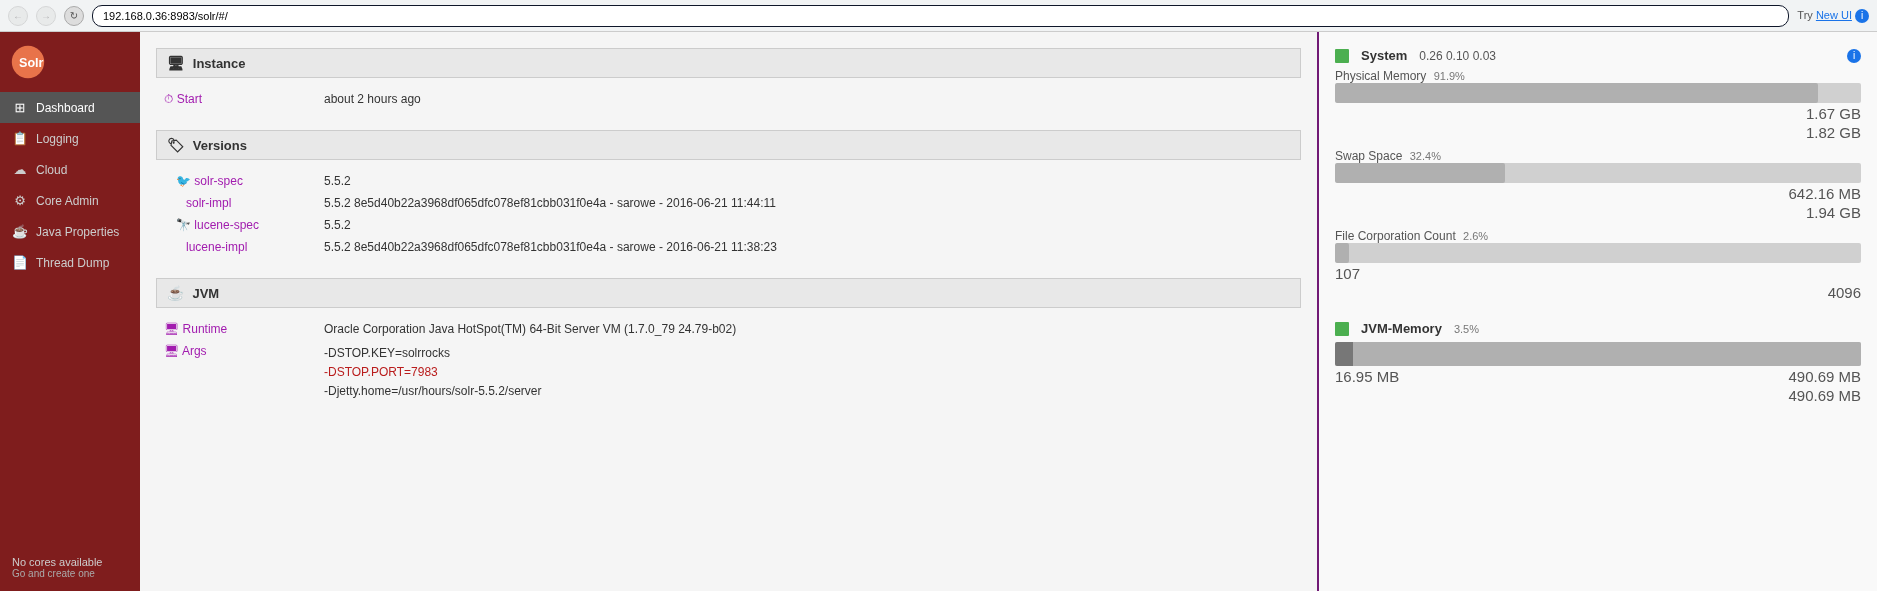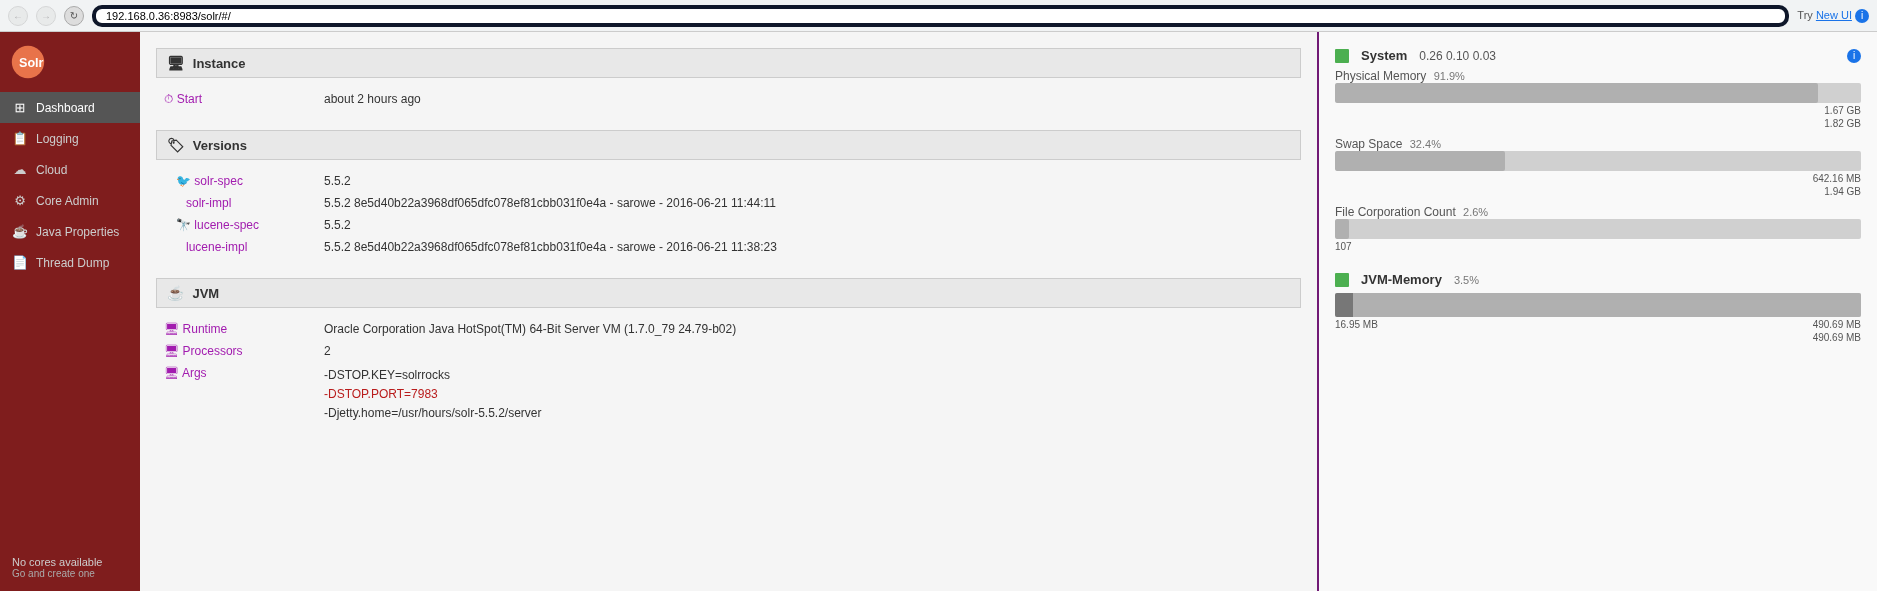--- a/index.html
+++ b/index.html
@@ -10,21 +10,21 @@
       display: flex; align-items: center; background: #f1f3f4; border-bottom: 1px solid #ccc;
       padding: 4px 8px; height: 32px; gap: 8px;
     }
     .browser-nav-btn {
       width: 20px; height: 20px; border-radius: 50%; border: 1px solid #aaa;
       background: #ddd; cursor: pointer; display: flex; align-items: center; justify-content: center;
       font-size: 10px; color: #555;
     }
     .browser-nav-btn.disabled { opacity: 0.4; }
     .browser-url-bar {
-      flex: 1; height: 22px; border: 4px solid #0f172a; border-radius: 10px; padding: 0 10px;
+      flex: 1; height: 22px; border: 1px solid #0f172a; border-radius: 10px; padding: 0 10px;
       background: #fff; font-size: 11px;
     }
     .try-new-ui { margin-left: auto; font-size: 11px; color: #555; }
     .try-new-ui a { color: #1a73e8; text-decoration: underline; }
 
     
     .app-layout { display: flex; height: calc(100vh - 32px); min-height: 559px; }
 
     
     .sidebar {
@@ -88,21 +88,21 @@
     .metric-label { font-size: 12px; color: #555; margin-bottom: 3px; }
     .metric-percent { font-size: 11px; color: #777; margin-left: 4px; }
 
     .progress-container { position: relative; margin-bottom: 2px; }
     .progress-bar-bg {
       background: #d0d0d0; height: 20px; width: 100%; border-radius: 2px; overflow: hidden;
     }
     .progress-bar-fill {
       height: 100%; background: #b0b0b0; border-radius: 2px;
     }
-    .progress-labels { display: flex; justify-content: space-between; font-size: 10px; color: #555; margin-top: 2px; }
+    .progress-labels { display: flex; justify-content: space-between; font-size: 15px; color: #555; margin-top: 2px; }
 
     .jvm-memory-bar {
       height: 24px; display: flex; position: relative; background: #d0d0d0; border-radius: 2px; overflow: hidden;
     }
     .jvm-bar-used { background: #777; height: 100%; }
     .jvm-bar-total { background: #b0b0b0; height: 100%; }
 
     .info-icon { display: inline-block; width: 14px; height: 14px; border-radius: 50%; background: #1a73e8; color: #fff; font-size: 10px; text-align: center; line-height: 14px; cursor: pointer; }
 
     
@@ -225,27 +225,20 @@
             <tr>
           <td>
             <span>🖥</span>
             <span>Runtime</span>
           </td>
           <td>Oracle Corporation Java HotSpot(TM) 64-Bit Server VM (1.7.0_79 24.79-b02)</td>
         </tr>
         <tr>
           <td>
             <span>🖥</span>
-            <span>Processors</span>
-          </td>
-          <td>2</td>
-        </tr>
-        <tr>
-          <td>
-            <span>🖥</span>
             <span>Args</span>
           </td>
           <td class="args-value">
             <span>-DSTOP.KEY=solrrocks</span><br>
             <span class="args-sub">-DSTOP.PORT=7983</span><br>
             <span>-Djetty.home=/usr/hours/solr-5.5.2/server</span>
           </td>
         </tr>
       </tbody>
         </table>
@@ -308,20 +301,24 @@
           </div>
           <div class="progress-container">
             <div class="progress-bar-bg">
               <div class="progress-bar-fill" style="width: 2.6%"></div>
             </div>
           </div>
           <div class="progress-labels">
             <span>107</span>
             <span></span>
           </div>
+          <div class="progress-labels">
+            <span></span>
+            <span>4096</span>
+          </div>
         </div>
       </div>
 
       <div class="metric-section" style="margin-top:10px;">
         <div class="metric-header">
           <span class="sys-icon"></span>
           <span class="metric-title">JVM-Memory</span>
           <span class="metric-percent">3.5%</span>
         </div>
         <div class="progress-container">

